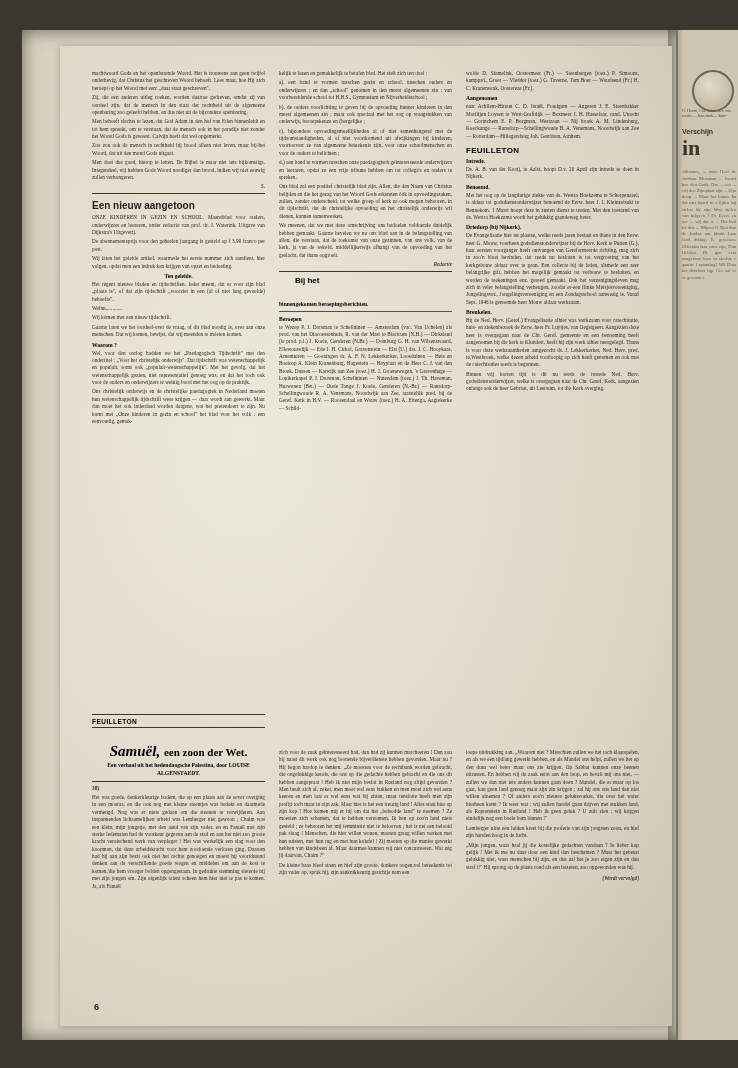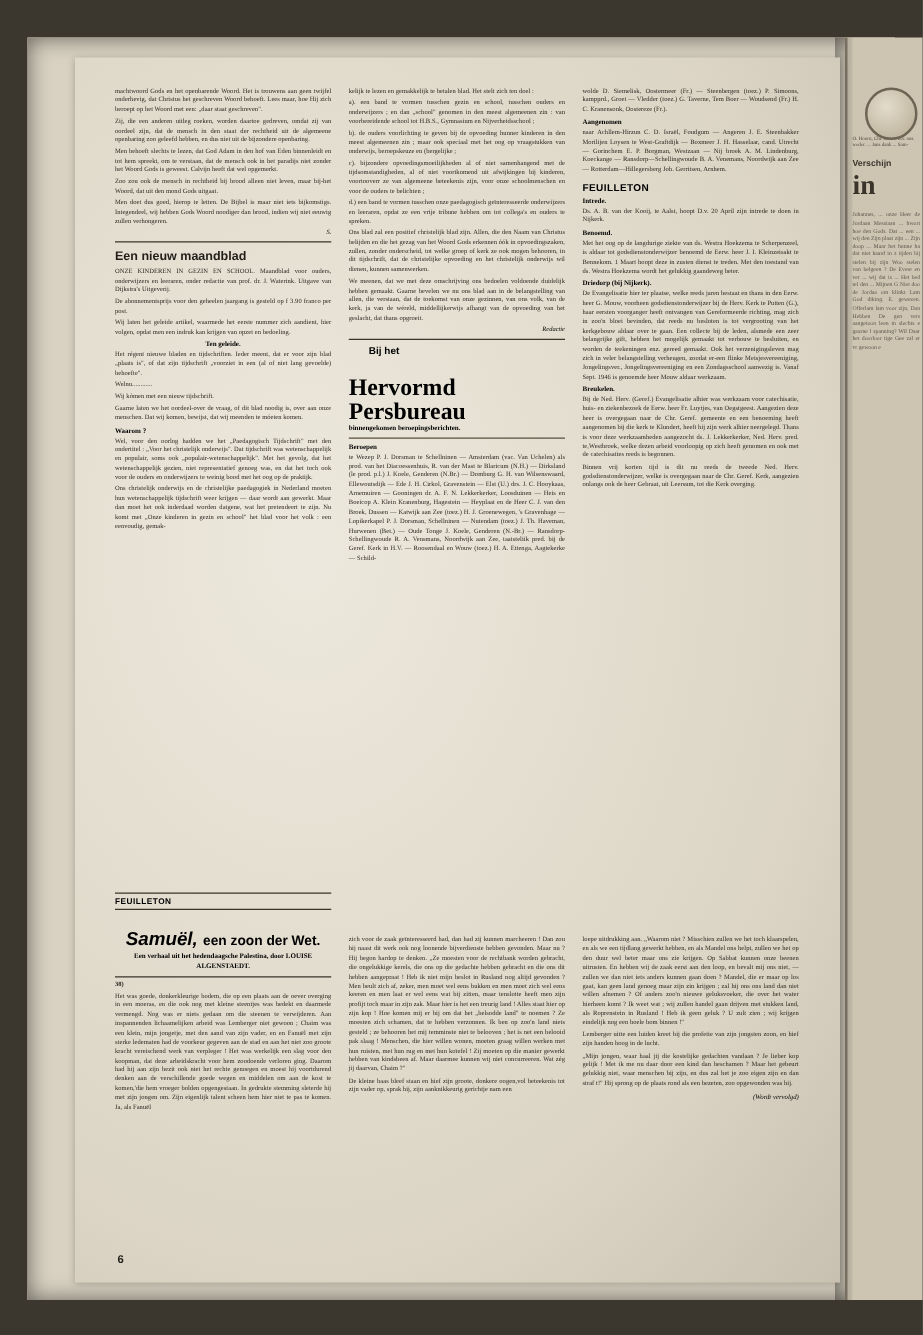--- a/index.html
+++ b/index.html
@@ -31,21 +31,21 @@
      font-family:"Liberation Sans",sans-serif;}
   .rule{height:1px;background:#3a342b;margin:4px 0 4px 0;}
   .rule.thin{height:.6px;background:#58503f;}
   .ctr{text-align:center;}
   .small-head{font-size:5.6px;font-weight:bold;text-align:center;margin:3px 0 2px;}
   .sig{text-align:right;font-size:5.2px;font-style:italic;}
   .kerk-title{font-size:8px;font-weight:bold;letter-spacing:.04em;margin:6px 0 2px;
      font-family:"Liberation Sans",sans-serif;}
   .feuil{font-size:6.6px;font-weight:bold;letter-spacing:.06em;margin:0 0 2px;
      font-family:"Liberation Sans",sans-serif;}
-  .serif-title{font-family:Liberation Sans, sans-serif;font-style:italic;font-size:15px;font-weight:bold;margin:15px 0 2px;}
+  .serif-title{font-family:Liberation Serif, serif;font-style:italic;font-size:15px;font-weight:bold;margin:15px 0 2px;}
   .serif-title .roman{font-style:normal;font-size:11px;}
   .story-sub{font-size:5.6px;font-weight:bold;text-align:center;line-height:1.4;margin-bottom:3px;}
   .pb-title{font-family:"Liberation Serif",serif;font-weight:bold;font-size:19px;line-height:1;margin:2px 0 1px;}
   .pb-pre{font-size:8px;font-weight:bold;font-family:"Liberation Sans",sans-serif;margin-bottom:16px;padding-left:16px;}
   .pb-sub{font-size:5.6px;font-weight:bold;margin:1px 0 3px;}
   .pagenum{position:absolute;left:34px;bottom:14px;font-size:9px;font-weight:bold;color:#221e19;
      font-family:"Liberation Sans",sans-serif;}
   .contd{text-align:right;font-size:5.4px;font-style:italic;margin-top:4px;}
   
   .rp-tx{font-size:4.6px;line-height:1.35;color:#4a443a;text-align:justify;opacity:.85;}
@@ -87,21 +87,21 @@
 
       <div class="col c1">
         <div class="tx">machtwoord Gods en het openbarende Woord. Het is trouwens aan geen twijfel onderhevig, dat Christus het geschreven Woord behoeft. Lees maar, hoe Hij zich beroept op het Woord met een: „daar staat geschreven".</div>
         <div class="tx">Zij, die een anderen uitleg roeken, worden daartoe gedreven, omdat zij van oordeel zijn, dat de mensch in den staat der rechtheid uit de algemeene openbaring zoo geleefd hebben, en dus niet uit de bijzondere openbaring.</div>
         <div class="tx">Men behoeft slechts te lezen, dat God Adam in den hof van Eden binnenleidt en tot hem spreekt, om te verstaan, dat de mensch ook in het paradijs niet zonder het Woord Gods is geweest. Calvijn heeft dat wel opgemerkt.</div>
         <div class="tx">Zoo zou ook de mensch in rechtheid bij brood alleen niet leven, maar bij-het Woord, dat uit den mond Gods uitgaat.</div>
         <div class="tx">Men doet dus goed, hierop te letten. De Bijbel is maar niet iets bijkomstigs. Integendeel, wij hebben Gods Woord noodiger dan brood, indien wij niet eeuwig zullen verhongeren.</div>
         <div class="sig">S.</div>
 
         <div class="rule"></div>
-        <h2 class="head">Een nieuw maandblad</h2>
+        <h2 class="head">Een nieuw aangetoon</h2>
         <div class="tx">ONZE KINDEREN IN GEZIN EN SCHOOL. Maandblad voor ouders, onderwijzers en leeraren, onder redactie van prof. dr. J. Waterink. Uitgave van Dijkstra's Uitgeverij.</div>
         <div class="tx">De abonnementsprijs voor den geheelen jaargang is gesteld op f 3.90 franco per post.</div>
         <div class="tx">Wij laten het geleide artikel, waarmede het eerste nummer zich aandient, hier volgen, opdat men een indruk kan krijgen van opzet en bedoeling.</div>
         <div class="small-head">Ten geleide.</div>
         <div class="tx">Het régent nieuwe bladen en tijdschriften. Ieder meent, dat er voor zijn blad „plaats is", of dat zijn tijdschrift „voorziet in een (al of niet lang gevoelde) behoefte".</div>
         <div class="tx">Welnu............</div>
         <div class="tx">Wij kómen met een nieuw tijdschrift.</div>
         <div class="tx">Gaarne laten we het oordeel-over de vraag, of dit blad noodig is, over aan onze menschen. Dat wij komen, bewijst, dat wij meenden te móeten komen.</div>
         <div class="small-head" style="text-align:left">Waarom ?</div>
         <div class="tx">Wel, voor den oorlog hadden we het „Paedagogisch Tijdschrift" met den ondertitel : „Voor het christelijk onderwijs". Dat tijdschrift was wetenschappelijk en populair, soms ook „populair-wetenschappelijk". Met het gevolg, dat het wetenschappelijk gezien, niet representatief genoeg was, en dat het toch ook voor de ouders en onderwijzers te weinig bood met het oog op de praktijk.</div>
@@ -113,21 +113,20 @@
         <div class="tx">a). een band te vormen tusschen gezin en school, tusschen ouders en onderwijzers ; en dan „school" genomen in den meest algemeenen zin : van voorbereidende school tot H.B.S., Gymnasium en Nijverheidsschool ;</div>
         <div class="tx">b). de ouders voorlichting te geven bij de opvoeding hunner kinderen in den meest algemeenen zin ; maar ook speciaal met het oog op vraagstukken van onderwijs, beroepskeuze en (bergelijke ;</div>
         <div class="tx">c). bijzondere opvoedingsmoeilijkheden al of niet samenhangend met de tijdsomstandigheden, al of niet voortkomend uit afwijkingen bij kinderen, voortooverr ze van algemeene beteekenis zijn, voor onze schoolmenschen en voor de ouders te belichten ;</div>
         <div class="tx">d.) een band te vormen tusschen onze paedagogisch geïnteresseerde onderwijzers en leeraren, opdat ze een vrije tribune hebben om tot collega's en ouders te spreken.</div>
         <div class="tx">Ons blad zal een positief christelijk blad zijn. Allen, die den Naam van Christus belijden en die het gezag van het Woord Gods erkennen óók in opvoedingszaken, zullen, zonder onderscheid, tot welke groep of kerk ze ook mogen behooren, in dit tijdschrift, dat de christelijke opvoeding en het christelijk onderwijs wil dienen, kunnen samenwerken.</div>
         <div class="tx">We meenen, dat we met deze omschrijving ons bedoelen voldoende duidelijk hebben gemaakt. Gaarne bevelen we nu ons blad aan in de belangstelling van allen, die verstaan, dat de toekomst van onze gezinnen, van ons volk, van de kerk, ja van de wéreld, middellijkerwijs afhangt van de opvoeding van het geslacht, dat thans opgroeit.</div>
         <div class="sig">Redactie</div>
 
         <div class="rule"></div>
         <div class="pb-pre">Bij het</div>
-        <div class="pb-title">Hervormd Persbureau</div>
         <div class="pb-sub">binnengekomen beroepingsberichten.</div>
         <div class="rule thin"></div>
         <div class="small-head" style="text-align:left">Beroepen</div>
         <div class="tx">te Wezep P. J. Dorsman te Schellninen — Amsterdam (vac. Van Uchelen) als prod. van het Diacoessenhuis, R. van der Mast te Blaricum (N.H.) — Dirksland (le prod. p.l.) J. Koele, Genderen (N.Br.) — Domburg G. H. van Wilsenswaard, Ellewoutsdijk — Ede J. H. Cirkol, Gravenstein — Elst (U.) drs. J. C. Hooykaas, Arnemuiren — Gooningen dr. A. F. N. Lekkerkerker, Loosduinen — Heis en Boeicop A. Klein Kranenburg, Hagestein — Heyplaat en de Heer C. J. van den Broek, Dussen — Katwijk aan Zee (toez.) H. J. Groenewegen, 's Gravenhage — Lopikerkapel P. J. Dorsman, Schellninen — Nutendam (toez.) J. Th. Haveman, Hurwenen (Bet.) — Oude Tonge J. Koele, Genderen (N.-Br.) — Ransdorp-Schellingwoude R. A. Vensmans, Noordwijk aan Zee, taatsteliik pred. bij de Geref. Kerk in H.V. — Roosendaal en Wouw (toez.) H. A. Ettenga, Aagtekerke — Schild-</div>
       </div>
 
       <div class="col c3">
         <div class="tx">wolde D. Siemelisk, Oostermeer (Fr.) — Steenbergen (toez.) P. Simoons, kampprd., Groet — Vledder (toez.) G. Taverne, Tem Boer — Woudsend (Fr.) H. C. Kranensonk, Oostereze (Fr.).</div>
         <div class="small-head" style="text-align:left">Aangenomen</div>
         <div class="tx">naar Achllem-Hirzun C. D. Israël, Foudgum — Angeren J. E. Steenbakker Morilijen Loysen te West-Graftdijk — Boxmeer J. H. Hasselaar, cand. Utrecht — Gorinchem E. P. Borgman, Westzaan — Nij broek A. M. Lindenburg, Koeckange — Ransdorp—Schellingwoude B. A. Venemans, Noordwijk aan Zee — Rotterdam—Hillegersberg Joh. Gerritsen, Arnhem.</div>

